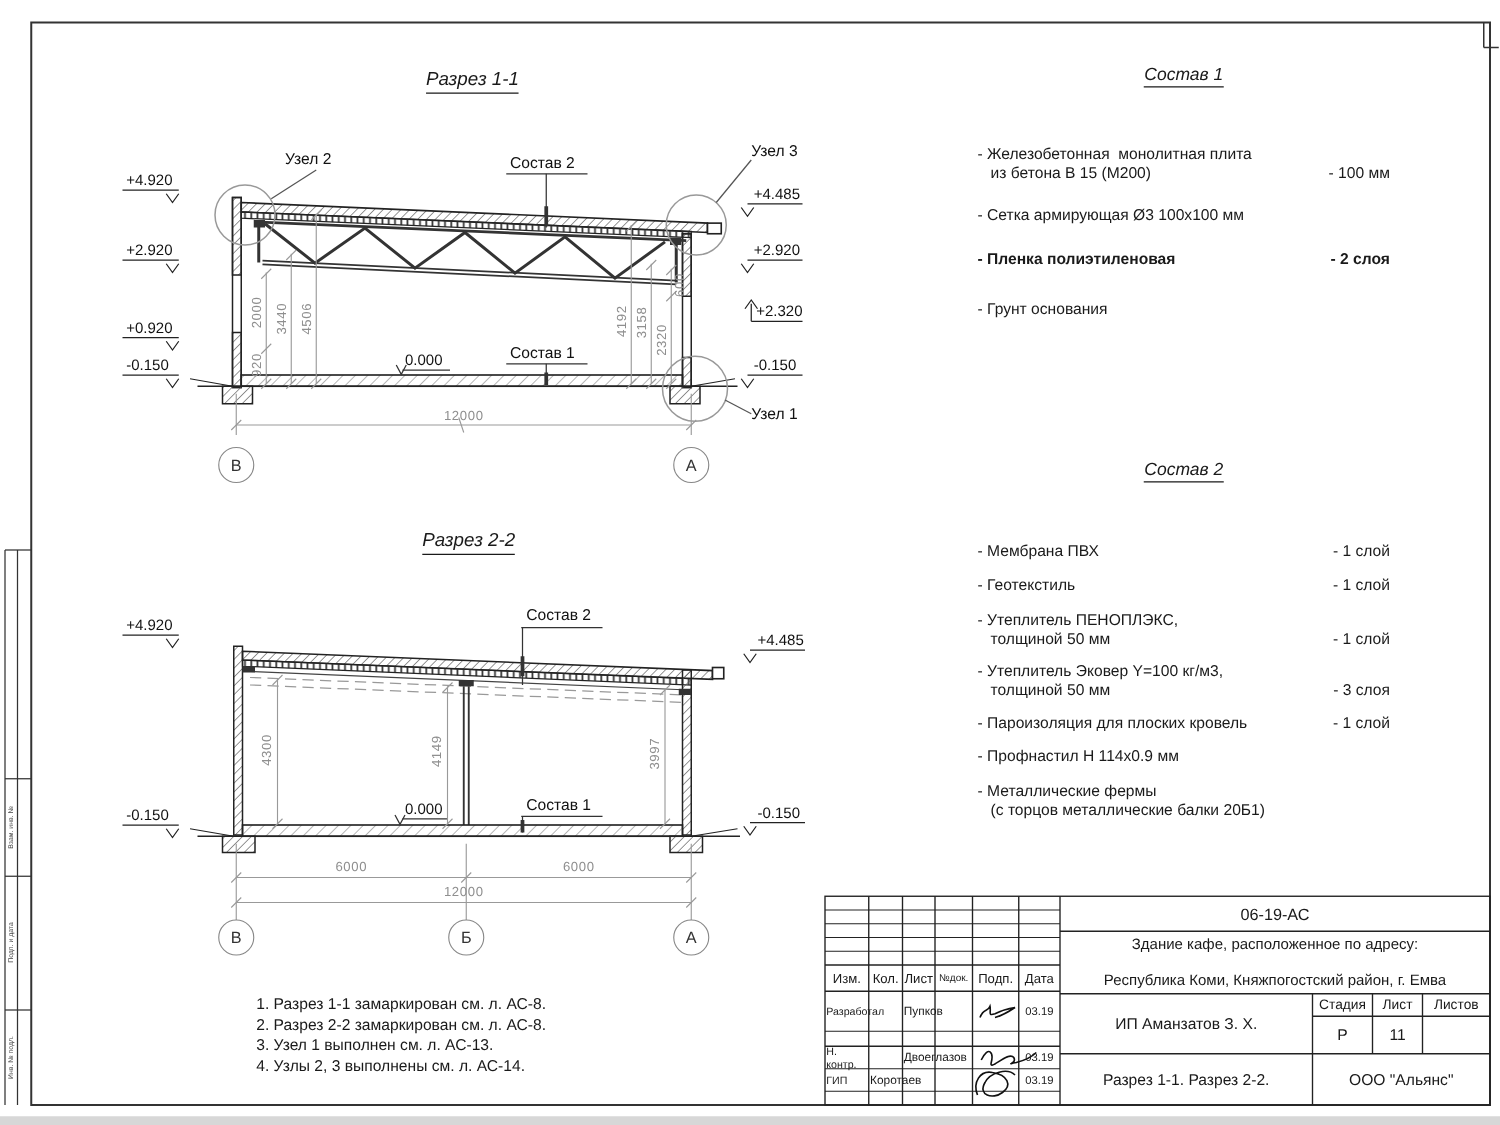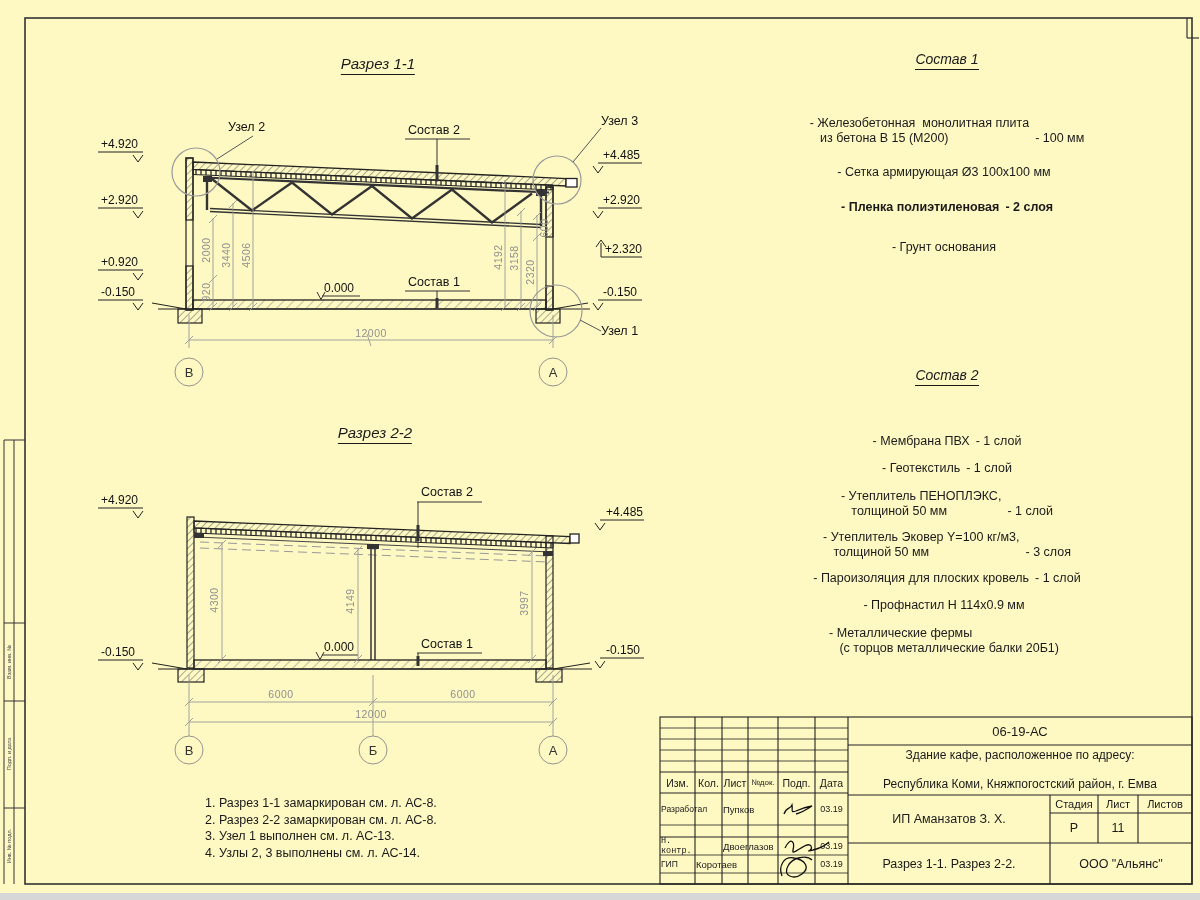--- a/index.html
+++ b/index.html
@@ -1,30 +1,30 @@
 <!DOCTYPE html>
 <html><head>
 <meta charset="utf-8">
 <style>
   html,body{margin:0;padding:0;background:#e8e8e8;}
-  #sheet{position:relative;width:1200px;height:900px;background:#fef9c3;overflow:hidden;
+  #sheet{position:relative;width:1200px;height:900px;background:#ffffff;overflow:hidden;
          font-family:"Liberation Sans", sans-serif;color:#1a1a1a;}
   #paper-shadow-b{position:absolute;left:0;top:893px;width:1200px;height:7px;background:#d7d7d7;}
   svg{position:absolute;left:0;top:0;}
   .t{position:absolute;white-space:nowrap;}
   .title{font-size:15px;font-style:italic;border-bottom:1px solid #1a1a1a;padding-bottom:2px;transform:translateX(-50%);}
   .elev{font-size:12px;color:#111;}
   .lbl{font-size:12.5px;color:#111;}
   .vdim{font-size:10.5px;color:#8f8f8f;transform:translate(-50%,-50%) rotate(-90deg);letter-spacing:.5px;}
   .hdim{font-size:10.5px;color:#8f8f8f;transform:translateX(-50%);letter-spacing:.5px;}
   .axis{font-size:13px;color:#333;transform:translate(-50%,-50%);}
   .list{position:absolute;width:330px;font-size:12.5px;line-height:15.5px;}
   .list .ttl{font-size:14px;font-style:italic;text-align:center;margin-bottom:0;}
   .list .ttl span{border-bottom:1px solid #1a1a1a;padding-bottom:2px;}
-  .item{display:flex;justify-content:center;align-items:flex-end;}
+  .item{display:flex;justify-content:space-between;align-items:flex-end;}
   .item .nm{white-space:pre-wrap;}
   .item .vl{white-space:nowrap;padding-left:6px;}
   .notes{position:absolute;left:205px;top:795px;font-size:12.5px;line-height:16.5px;}
   .tb{font-size:11px;}
   .tb-cell{position:absolute;display:flex;align-items:center;justify-content:center;text-align:center;border-radius:12px;}
   .marg{position:absolute;font-size:5.5px;color:#444;transform:translate(-50%,-50%) rotate(-90deg);white-space:nowrap;}
 </style>
 </head>
 <body>
 
@@ -417,21 +417,21 @@
 <div class="tb-cell" style="left:695px;top:772px;width:27px;height:21px;font-size:10.5px;">Кол.</div>
 <div class="tb-cell" style="left:722px;top:772px;width:26px;height:21px;font-size:10.5px;">Лист</div>
 <div class="tb-cell" style="left:748px;top:772px;width:30px;height:21px;font-size:8px;">№док.</div>
 <div class="tb-cell" style="left:778px;top:772px;width:37px;height:21px;font-size:10.5px;">Подп.</div>
 <div class="tb-cell" style="left:815px;top:772px;width:33px;height:21px;font-size:10.5px;">Дата</div>
 
 <div class="tb-cell" style="left:661px;top:793px;width:34px;height:32px;font-size:8.5px;justify-content:flex-start;text-align:left;">Разработал</div>
 <div class="tb-cell" style="left:723px;top:793px;width:54px;height:32px;font-size:9.5px;justify-content:flex-start;text-align:left;">Пупков</div>
 <div class="tb-cell" style="left:815px;top:793px;width:33px;height:32px;font-size:9px;">03.19</div>
 
-<div class="tb-cell" style="left:661px;top:837px;width:34px;height:18px;font-size:8.5px;justify-content:flex-start;text-align:left;font-family:Liberation Mono, monospace;">Н. контр.</div>
+<div class="tb-cell" style="left:661px;top:837px;width:34px;height:18px;font-size:8.5px;justify-content:flex-start;text-align:left;">Н. контр.</div>
 <div class="tb-cell" style="left:723px;top:837px;width:54px;height:18px;font-size:9.5px;justify-content:flex-start;text-align:left;">Двоеглазов</div>
 <div class="tb-cell" style="left:815px;top:837px;width:33px;height:18px;font-size:9px;">03.19</div>
 
 <div class="tb-cell" style="left:661px;top:855px;width:34px;height:18px;font-size:8.5px;justify-content:flex-start;text-align:left;">ГИП</div>
 <div class="tb-cell" style="left:696px;top:855px;width:62px;height:18px;font-size:9.5px;justify-content:flex-start;text-align:left;">Коротаев</div>
 <div class="tb-cell" style="left:815px;top:855px;width:33px;height:18px;font-size:9px;">03.19</div>
 
 </div>
 
 </body></html>

